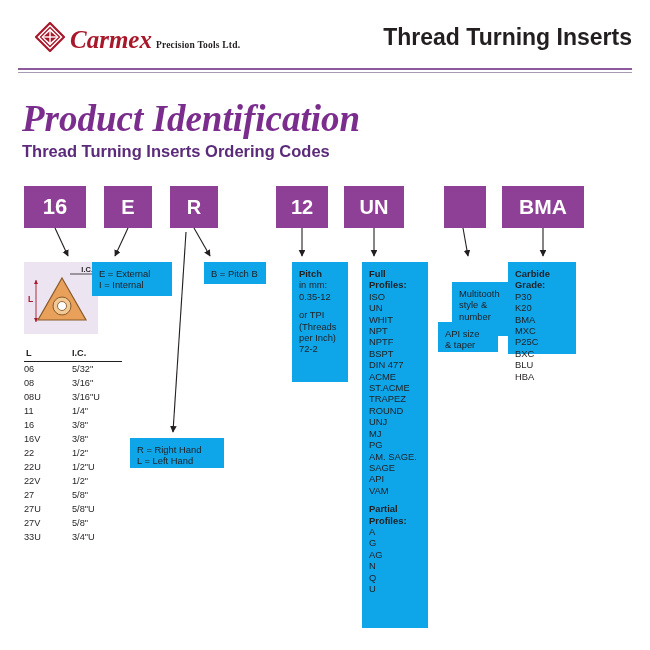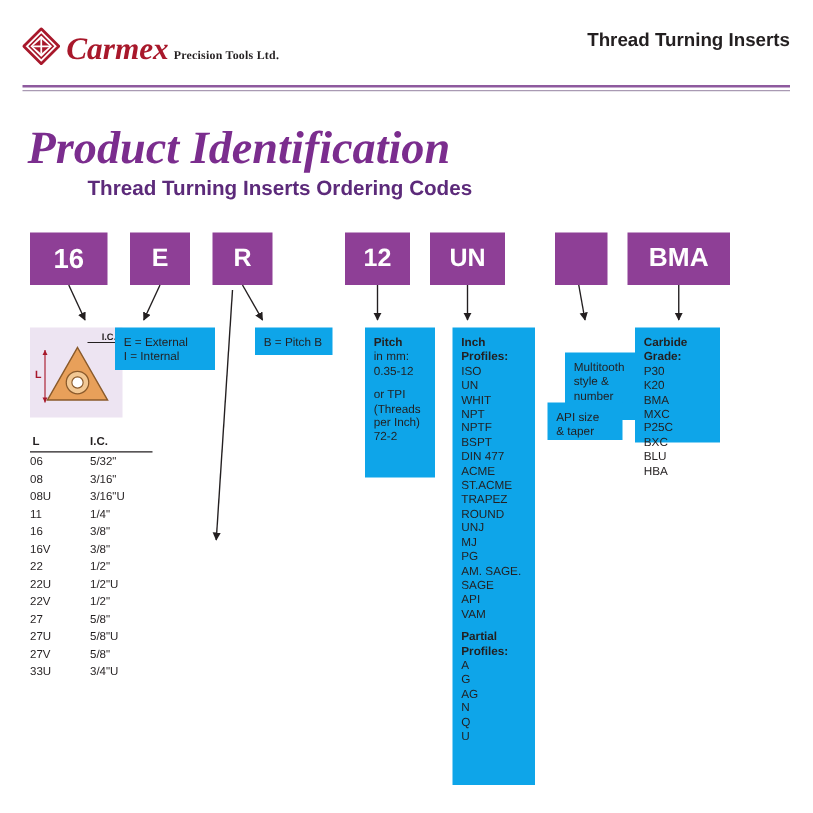--- a/index.html
+++ b/index.html
@@ -23,21 +23,21 @@
 
   
   .header {
     position: absolute;
     left: 0; top: 0;
     width: 650px;
     height: 68px;
   }
   .logo-block {
     position: absolute;
-    left: 18px; top: 22px;
+    left: 35px; top: 22px;
     display: flex;
     align-items: flex-end;
     text-align: center;
   }
   .logo-mark {
     width: 30px; height: 30px;
     position: relative;
     margin-right: 5px;
   }
   .logo-mark svg { display: block; }
@@ -58,21 +58,21 @@
     line-height: 1;
     margin-left: 4px;
     padding-bottom: 2px;
     letter-spacing: 0.2px;
   }
   .header-title {
     position: absolute;
     right: 18px; top: 24px;
     font-family: "Liberation Sans", sans-serif;
     font-weight: bold;
-    font-size: 15px;
+    font-size: 23px;
     color: #231f20;
     letter-spacing: 0px;
   }
   .header-rule {
     position: absolute;
     left: 18px; top: 68px;
     width: 614px; height: 2px;
     background: #8e5a9e;
   }
   .header-rule.thin {
@@ -92,21 +92,20 @@
     color: #7b2d8e;
     letter-spacing: 0px;
   }
   .h2 {
     position: absolute;
     left: 22px; top: 142px;
     font-family: "Liberation Sans", sans-serif;
     font-weight: bold;
     font-size: 16.5px;
     color: #5c2a7a;
-    margin-left: 48px;
   }
 
   
   .code-row {
     position: absolute;
     left: 0; top: 186px;
     width: 650px;
     height: 42px;
   }
   .code-box {
@@ -327,34 +326,38 @@
 
   <div class="panel" style="left:92px;top:262px;width:80px;height:34px;">
     <div>E = External</div>
     <div>I = Internal</div>
   </div>
 
   <div class="panel" style="left:204px;top:262px;width:62px;height:22px;">
     <div>B = Pitch B</div>
   </div>
 
+  <div class="panel" style="left:130px;top:438px;width:94px;height:30px;">
+    <div>R = Right Hand</div>
+    <div>L = Left Hand</div>
+  </div>
 
   <div class="panel" style="left:292px;top:262px;width:56px;height:120px;">
     <div class="bold">Pitch</div>
     <div>in mm:</div>
     <div>0.35-12</div>
     <div class="sp"></div>
     <div>or TPI</div>
     <div>(Threads</div>
     <div>per Inch)</div>
     <div>72-2</div>
   </div>
 
   <div class="panel" style="left:362px;top:262px;width:66px;height:366px;">
-    <div class="bold">Inch</div>
+    <div class="bold">Full</div>
     <div class="bold">Profiles:</div>
     <div>ISO</div>
     <div>UN</div>
     <div>WHIT</div>
     <div>NPT</div>
     <div>NPTF</div>
     <div>BSPT</div>
     <div>DIN 477</div>
     <div>ACME</div>
     <div>ST.ACME</div>

